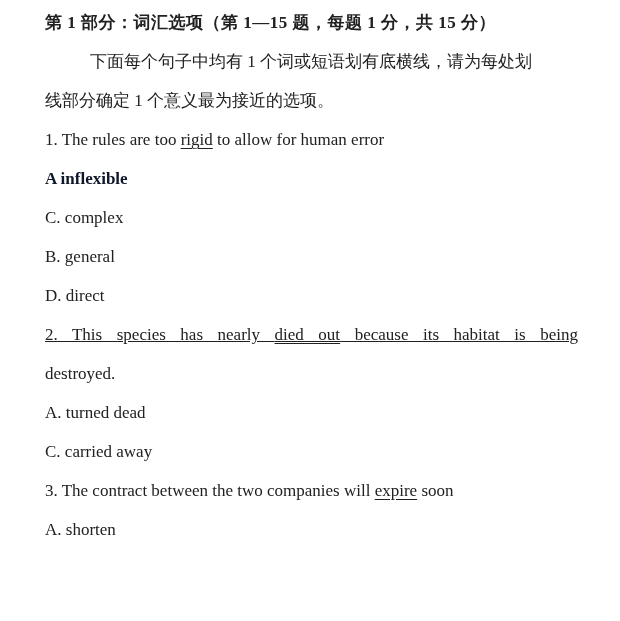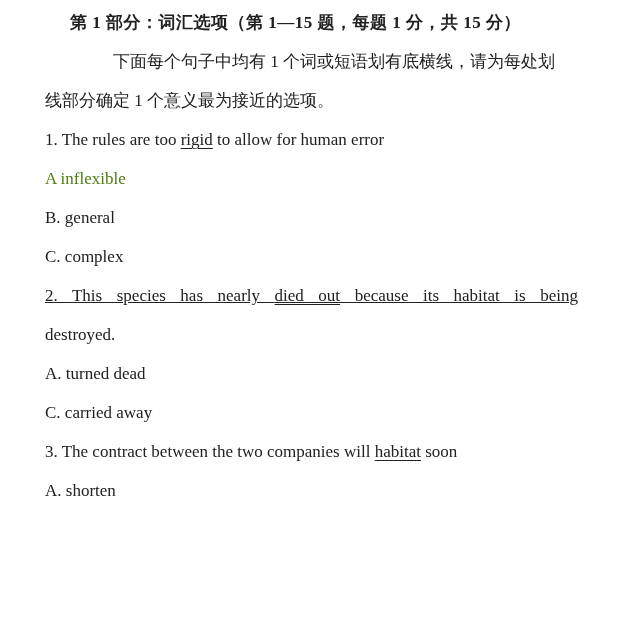--- a/index.html
+++ b/index.html
@@ -20,60 +20,59 @@
     line-height: 39px;
     color: #212121;
   }
   .line {
     margin: 0;
     padding: 0;
   }
   .title {
     font-weight: bold;
     letter-spacing: 0.5px;
-    margin-left: 25px;
   }
   .indent {
     text-indent: 45px;
-    text-align: center;
   }
   .just {
     text-align: justify;
     text-align-last: justify;
     text-decoration: underline;
   }
   .u {
     text-decoration: underline;
     text-underline-offset: 3px;
     text-decoration-thickness: 1px;
   }
   .answer {
-    color: #4d7c0f;
-    font-weight: normal;
+    color: #0f172a;
+    font-weight: bold;
   }
 </style>
 </head>
 <body>
 
 <div class="doc">
 
   <div class="line title">第 1 部分：词汇选项（第 1—15 题，每题 1 分，共 15 分）</div>
 
   <div class="line indent">下面每个句子中均有 1 个词或短语划有底横线，请为每处划</div>
   <div class="line">线部分确定 1 个意义最为接近的选项。</div>
 
   <div class="line"><span>1. The rules are too </span><span class="u">rigid</span><span> to allow for human error</span></div>
 
   <div class="line answer">A inflexible</div>
+  <div class="line">C. complex</div>
   <div class="line">B. general</div>
-  <div class="line">C. complex</div>
+  <div class="line">D. direct</div>
 
   <div class="line just"><span>2. This species has nearly </span><span class="u">died out</span><span> because its habitat is being</span></div>
   <div class="line">destroyed.</div>
 
   <div class="line">A. turned dead</div>
   <div class="line">C. carried away</div>
 
-  <div class="line"><span>3. The contract between the two companies will </span><span class="u">habitat</span><span> soon</span></div>
+  <div class="line"><span>3. The contract between the two companies will </span><span class="u">expire</span><span> soon</span></div>
 
   <div class="line">A. shorten</div>
 
 </div>
 
 </body></html>

